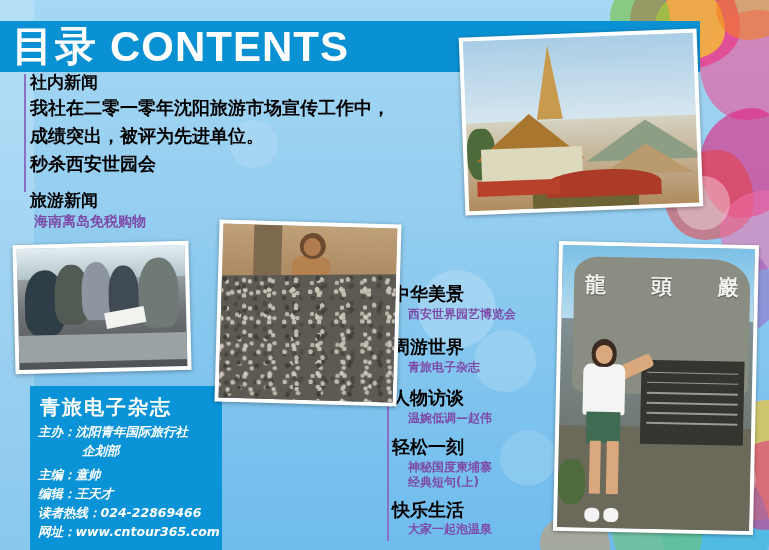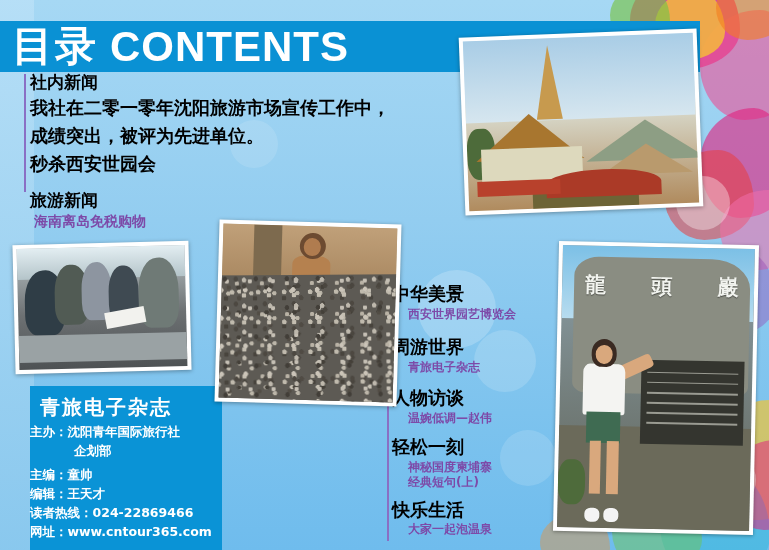--- a/index.html
+++ b/index.html
@@ -46,21 +46,21 @@
   #toc{left:392px;top:283px;width:180px;}
   #toc .rule{height:210px;left:-5px;top:48px;}
   #toc .grp{margin-bottom:6px;}
   #toc .grp h3{font-size:18px;}
   #toc .grp p{font-size:12px;margin-left:16px;}
 
   
   .infopanel{position:absolute;left:30px;top:386px;width:192px;height:164px;background:#0a93d6;}
   .infopanel .mag-title{position:absolute;left:10px;top:8px;color:#fff;font-size:20px;font-weight:bold;
     letter-spacing:2px;font-family:"DejaVu Sans","Liberation Sans",sans-serif;}
-  .infopanel ul{list-style:none;margin:0;padding:0;position:absolute;left:0;top:36px;width:184px;}
+  .infopanel ul{list-style:none;margin:0;padding:0;position:absolute;left:8px;top:36px;width:184px;font-style:italic;}
   .infopanel li{color:#fff;font-size:12.5px;font-weight:bold;line-height:1.52;white-space:nowrap;
     font-family:"DejaVu Sans","Liberation Sans",sans-serif;}
   .infopanel li.indent{padding-left:44px;}
   .infopanel li.gap{margin-top:5px;}
 
   
   .photo{position:absolute;background:#fff;box-shadow:0 1px 4px rgba(0,0,0,.35);overflow:hidden;}
   .photo .inner{position:absolute;inset:4px;overflow:hidden;}
 
   

